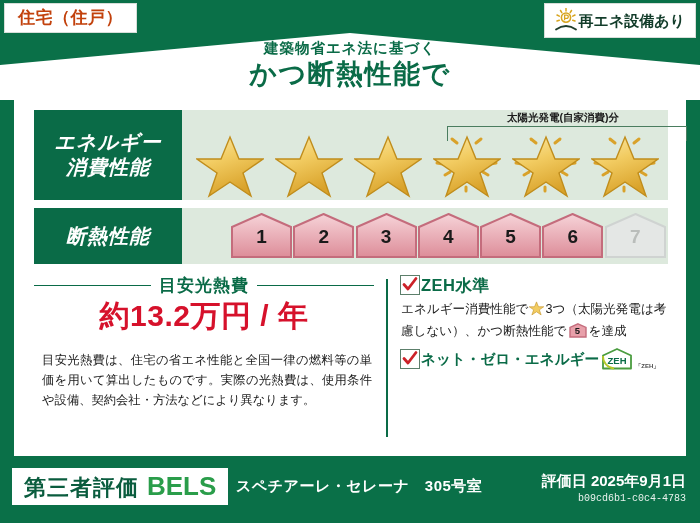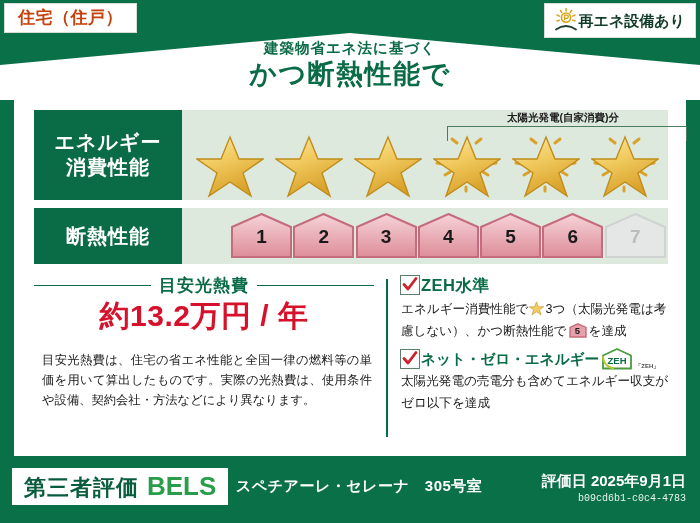--- a/index.html
+++ b/index.html
@@ -66,21 +66,21 @@
     background:#dde9dd;
     box-sizing:border-box;
   }
   .row-energy{top:15px;height:90px;}
   .row-insul{top:113px;height:56px;padding-left:19px;}
 
   .row-head{
     position:absolute;left:0;top:0;height:100%;width:148px;
     background:#0a6b47;color:#fff;
     display:flex;flex-direction:column;align-items:center;justify-content:center;
-    font-size:20px;font-weight:bold;letter-spacing:1px;line-height:1.25;
+    font-size:20px;font-weight:bold;letter-spacing:1px;line-height:1.25;font-style:italic;
   }
   .row-head.insul{font-size:20px;}
 
   
   .stars{
     position:absolute;left:156px;top:0;height:100%;width:476px;
     display:flex;align-items:flex-end;padding-bottom:3px;box-sizing:border-box;
   }
   .star-cell{position:relative;width:79px;height:70px;}
   .star-svg{position:absolute;left:6px;top:8px;width:68px;height:64px;}
@@ -413,21 +413,20 @@
               </svg>
           </div>
           <div class="chk-label small">ネット・ゼロ・エネルギー</div>
           <svg class="zeh-logo" viewBox="0 0 34 24">
             <path d="M17 2 L31 8.5 L31 21.5 L3 21.5 L3 8.5 Z" fill="none" stroke="#4a9c3f" stroke-width="1.8" stroke-linejoin="round"></path>
             <path d="M3 9 A12 12 0 0 0 14 21.5" fill="none" stroke="#b5c92a" stroke-width="1.8"></path>
             <text x="17" y="16.5" font-size="9.5" font-weight="bold" fill="#0a6b47" text-anchor="middle" font-family="Liberation Sans, sans-serif">ZEH</text>
           </svg>
           <span class="zeh-sub">「ZEH」</span>
         </div>
-        <div class="chk-desc d2">太陽光発電の売電分も含めてエネルギー収支がゼロ以下を達成</div>
 
       </div>
     </div>
   </div>
 
   <div class="footer">
     <div class="bels-box">
       <span class="bels-jp">第三者評価</span>
       <span class="bels-en">BELS</span>
     </div>

